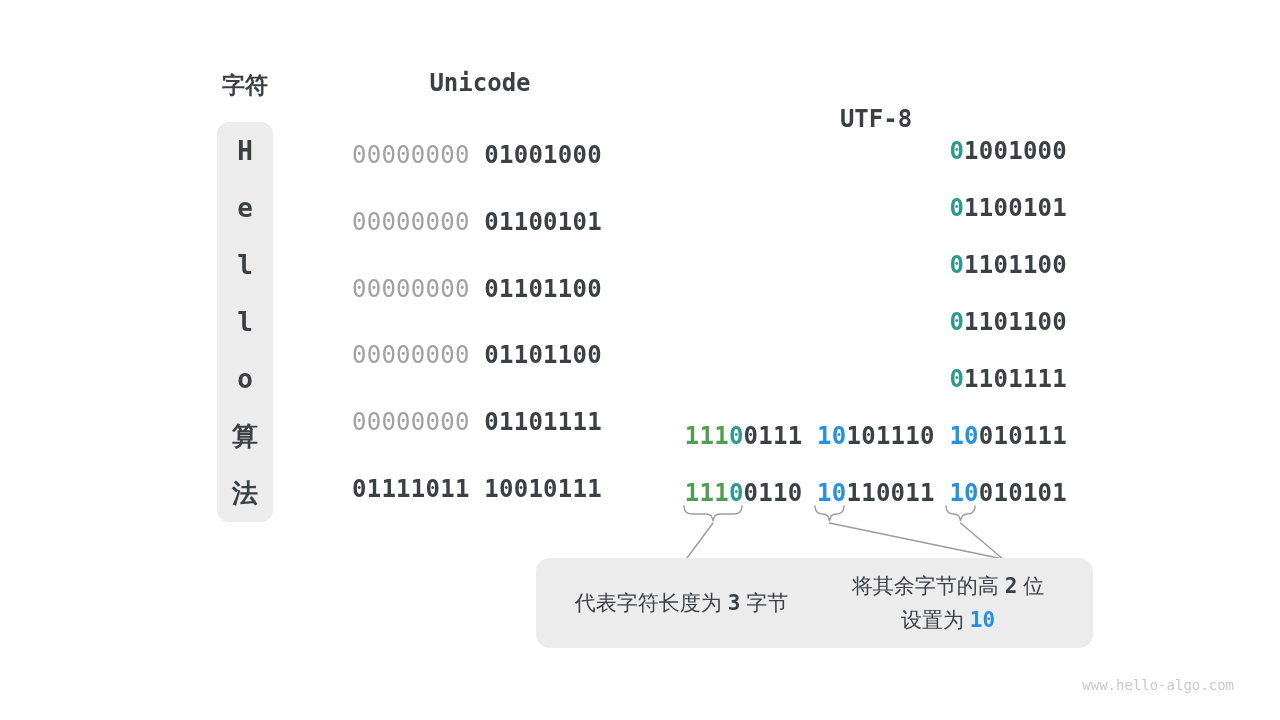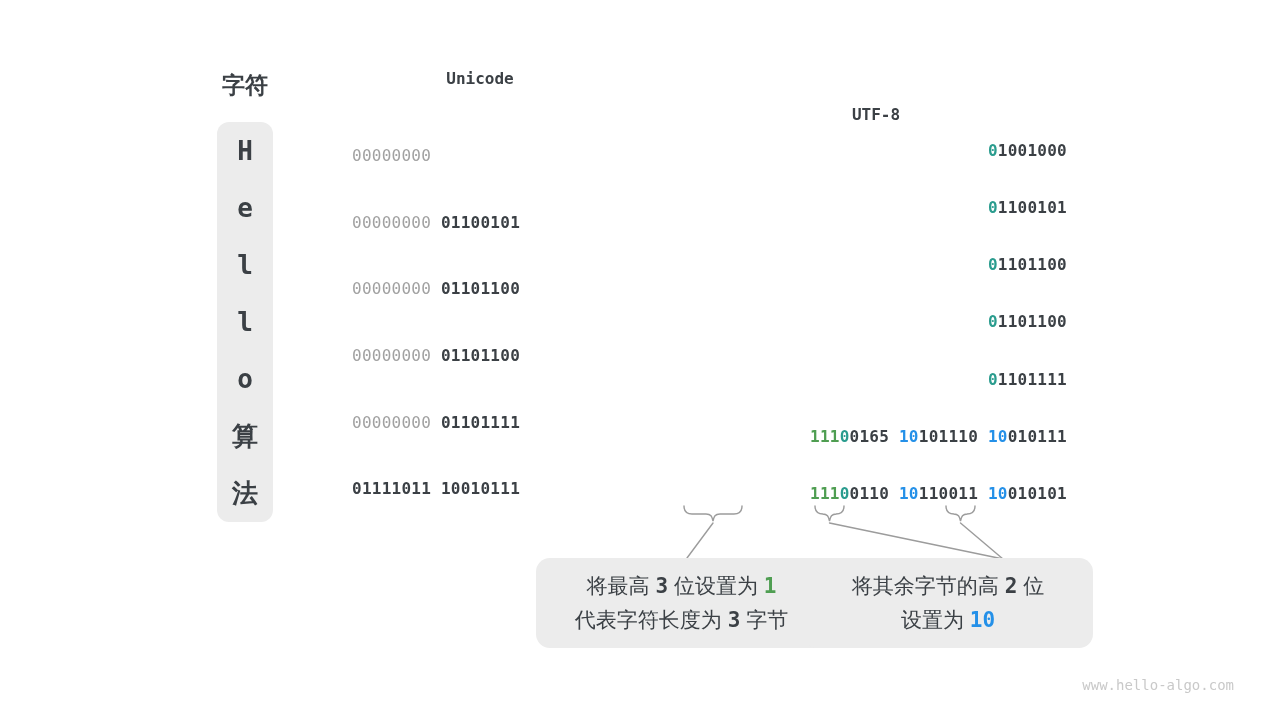--- a/index.html
+++ b/index.html
@@ -5,40 +5,40 @@
   html,body{margin:0;padding:0;background:#ffffff;}
   .stage{
     position:relative;width:1280px;height:696px;overflow:hidden;background:#ffffff;
     font-family:"Liberation Sans","DejaVu Sans",sans-serif;
   }
   .hdr{
     position:absolute;transform:translateX(-50%);
     color:var(--dark);font-weight:bold;white-space:nowrap;
   }
   .hdr-cjk{font-size:23px;top:70px;}
-  .hdr-mono{font-family:"DejaVu Sans Mono","Liberation Mono",monospace;font-size:16px;top:69px;}
+  .hdr-mono{font-family:"DejaVu Sans Mono","Liberation Mono",monospace;font-size:24px;top:69px;}
   .char-box{
     position:absolute;left:217px;top:122px;width:56px;height:400px;
     background:var(--boxbg);border-radius:12px;
     display:flex;flex-direction:column;
   }
   .char-cell{
     flex:1;display:flex;align-items:center;justify-content:center;
     font-family:"DejaVu Sans Mono","Liberation Mono",monospace;
     font-size:26px;font-weight:bold;color:var(--dark);
   }
   .bin-col{
     position:absolute;top:122px;height:400px;display:flex;flex-direction:column;
   }
   .bin-col.unicode{left:352px;width:260px;}
   .bin-col.utf8{left:667px;width:400px;}
   .bin-line{
     flex:1;display:flex;align-items:center;white-space:pre;
     font-family:"DejaVu Sans Mono","Liberation Mono",monospace;
-    font-size:16px;letter-spacing:0.25px;
+    font-size:24px;letter-spacing:0.25px;
   }
   .bin-col.utf8 .bin-line{justify-content:flex-end;}
   .seg{font-weight:bold;}
   .c-dark{color:var(--dark);}
   .c-muted{color:var(--muted);font-weight:normal;}
   .c-green{color:var(--green);}
   .c-teal{color:var(--teal);}
   .c-blue{color:var(--blue);}
   .annotation-svg{position:absolute;left:0;top:0;pointer-events:none;}
   .callout{
@@ -79,50 +79,49 @@
   <div class="char-box" id="charCol">
       <div class="char-cell">H</div>
       <div class="char-cell">e</div>
       <div class="char-cell">l</div>
       <div class="char-cell">l</div>
       <div class="char-cell">o</div>
       <div class="char-cell">算</div>
       <div class="char-cell">法</div>
     </div>
   <div class="bin-col unicode" id="uniCol">
-      <div class="bin-line"><span class="seg c-muted">00000000</span></div>
+      <div class="bin-line"><span class="seg c-muted">00000000</span><span class="seg c-dark"> 01001000</span></div>
       <div class="bin-line"><span class="seg c-muted">00000000</span><span class="seg c-dark"> 01100101</span></div>
       <div class="bin-line"><span class="seg c-muted">00000000</span><span class="seg c-dark"> 01101100</span></div>
       <div class="bin-line"><span class="seg c-muted">00000000</span><span class="seg c-dark"> 01101100</span></div>
       <div class="bin-line"><span class="seg c-muted">00000000</span><span class="seg c-dark"> 01101111</span></div>
       <div class="bin-line"><span class="seg c-dark">01111011 10010111</span></div>
     </div>
   <div class="bin-col utf8" id="utfCol">
       <div class="bin-line"><span class="seg c-teal">0</span><span class="seg c-dark">1001000</span></div>
       <div class="bin-line"><span class="seg c-teal">0</span><span class="seg c-dark">1100101</span></div>
       <div class="bin-line"><span class="seg c-teal">0</span><span class="seg c-dark">1101100</span></div>
       <div class="bin-line"><span class="seg c-teal">0</span><span class="seg c-dark">1101100</span></div>
       <div class="bin-line"><span class="seg c-teal">0</span><span class="seg c-dark">1101111</span></div>
-      <div class="bin-line"><span class="seg c-green">111</span><span class="seg c-teal">0</span><span class="seg c-dark">0165</span><span class="seg c-dark"> </span><span class="seg c-blue">10</span><span class="seg c-dark">101110</span><span class="seg c-dark"> </span><span class="seg c-blue">10</span><span class="seg c-dark">010111</span></div>
+      <div class="bin-line"><span class="seg c-green">111</span><span class="seg c-teal">0</span><span class="seg c-dark">0111</span><span class="seg c-dark"> </span><span class="seg c-blue">10</span><span class="seg c-dark">101110</span><span class="seg c-dark"> </span><span class="seg c-blue">10</span><span class="seg c-dark">010111</span></div>
       <div class="bin-line"><span class="seg c-green">111</span><span class="seg c-teal">0</span><span class="seg c-dark">0110</span><span class="seg c-dark"> </span><span class="seg c-blue">10</span><span class="seg c-dark">110011</span><span class="seg c-dark"> </span><span class="seg c-blue">10</span><span class="seg c-dark">010101</span></div>
     </div>
 
   <svg class="annotation-svg" width="1280" height="720" viewBox="0 0 1280 720">
     <g fill="none" stroke="#9c9c9c" stroke-width="1.4" stroke-linecap="round">
       <path d="M684,506 C684,511.5 687,514 692,514 L706,514 C711,514 712,516.5 713,521 C714,516.5 715,514 720,514 L734,514 C739,514 742,511.5 742,506"></path>
       <path d="M815,506 C815,511.5 818,514 823,514 L822.5,514 C827.5,514 828.5,516.5 829.5,521 C830.5,516.5 831.5,514 836.5,514 L836,514 C841,514 844,511.5 844,506"></path>
       <path d="M946,506 C946,511.5 949,514 954,514 L953.5,514 C958.5,514 959.5,516.5 960.5,521 C961.5,516.5 962.5,514 967.5,514 L967,514 C972,514 975,511.5 975,506"></path>
       <line x1="713" y1="523" x2="687" y2="558"></line>
       <line x1="829.5" y1="523" x2="1003" y2="559"></line>
       <line x1="960.5" y1="523" x2="1003" y2="559"></line>
     </g>
   </svg>
 
   <div class="callout left">
-      <div class="callout-line"><span class="c-dark">将最高 </span><span class="c-dark-mono">3</span><span class="c-dark"> 位设置为 </span><span class="c-green-mono">1</span></div>
       <div class="callout-line"><span class="c-dark">代表字符长度为 </span><span class="c-dark-mono">3</span><span class="c-dark"> 字节</span></div>
     </div>
   <div class="callout right">
       <div class="callout-line"><span class="c-dark">将其余字节的高 </span><span class="c-dark-mono">2</span><span class="c-dark"> 位</span></div>
       <div class="callout-line"><span class="c-dark">设置为 </span><span class="c-blue-mono">10</span></div>
     </div>
 
   <div class="watermark">www.hello-algo.com</div>
 
 </div>

